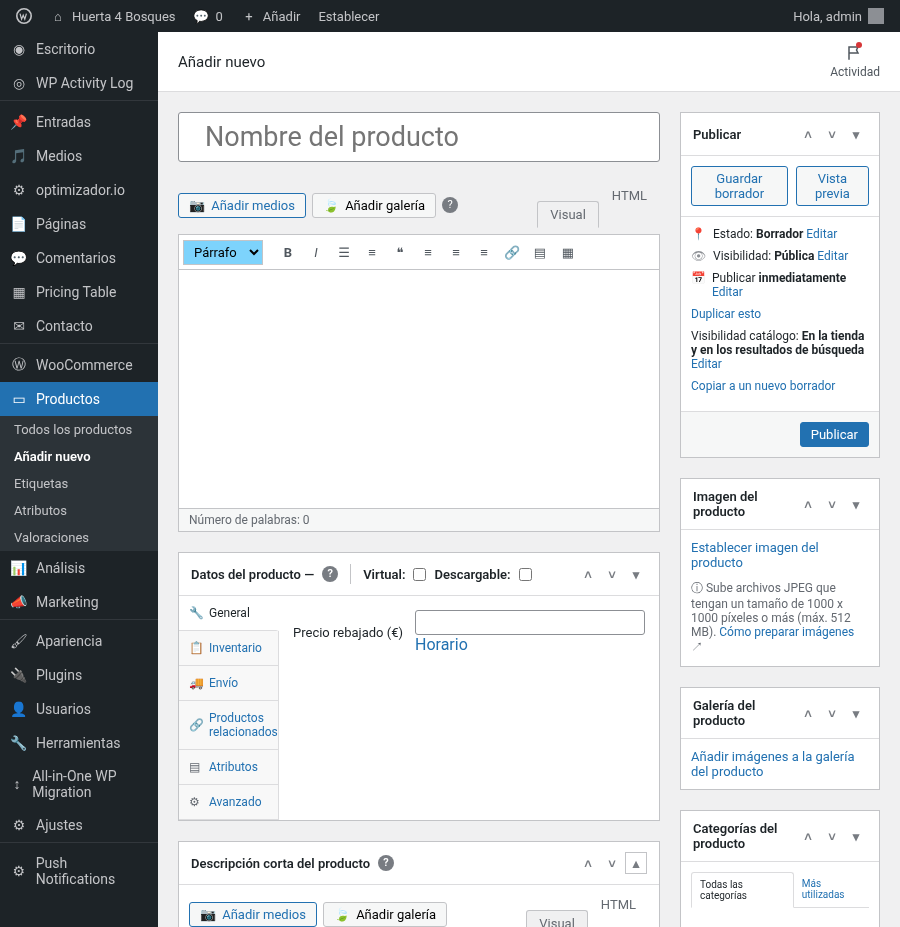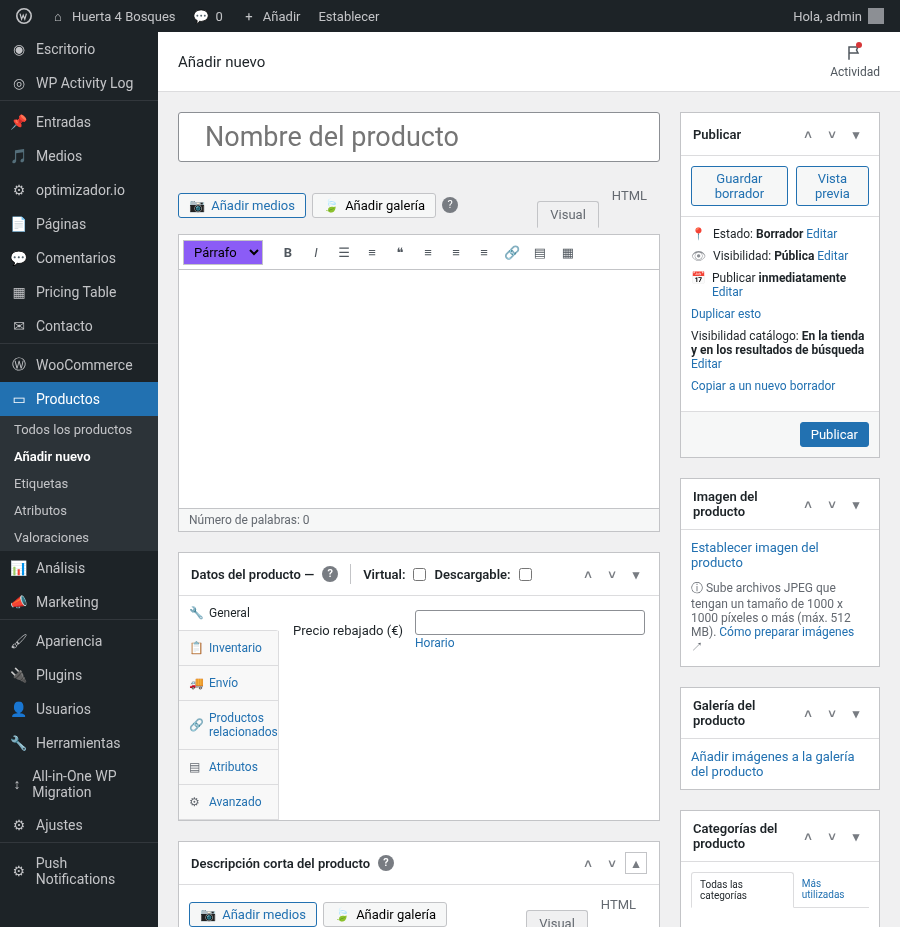--- a/index.html
+++ b/index.html
@@ -47,21 +47,21 @@
 .handlediv.boxed { border:1px solid #c3c4c7; }
 
 
 .editor-top { display:flex; align-items:center; padding:6px 0; gap:6px;}
 .media-btn { border:1px solid #2271b1; color:#2271b1; background:#f6f7f7; padding:4px 10px; border-radius:3px; display:inline-flex; align-items:center; gap:6px; cursor:pointer; font-size:13px; }
 .gallery-btn { border:1px solid #c3c4c7; background:#f6f7f7; padding:4px 10px; border-radius:3px; display:inline-flex; gap:6px; cursor:pointer; font-size:13px; }
 .editor-tabs { margin-left:auto; display:flex; }
 .editor-tab { border:1px solid transparent; padding:5px 12px; font-size:13px; cursor:pointer; color:#646970; }
 .editor-tab.active { background:#f0f0f1; border:1px solid #c3c4c7; border-bottom-color:#f0f0f1; border-radius:3px 3px 0 0;margin-top:19px; }
 .toolbar { background:#fff; border:1px solid #c3c4c7; border-bottom:none; padding:4px; display:flex; align-items:center; gap:2px; }
-.toolbar select { border:1px solid #c3c4c7; padding:3px 6px; font-size:13px; background:#8b5cf6; min-width:80px; }
+.toolbar select { border:1px solid #c3c4c7; padding:3px 6px; font-size:13px; background:#7dd3fc; min-width:80px; }
 .tb-btn { width:26px; height:26px; display:flex; align-items:center; justify-content:center; cursor:pointer; color:#50575e; border-radius:2px; }
 .editor-area { background:#fff; border:1px solid #c3c4c7; min-height:240px; }
 .editor-footer { background:#f6f7f7; border:1px solid #c3c4c7; border-top:none; padding:4px 10px; font-size:12px; color:#646970; }
 
 
 .pd-wrap { display:flex; }
 .pd-tabs { width:100px; background:#f8f8f8; border-right:1px solid #dcdcde; }
 .pd-tab { padding:10px 10px; border-bottom:1px solid #dcdcde; display:flex; align-items:center; gap:6px; cursor:pointer; font-size:12px; }
 .pd-tab.active { background:#fff; border-right:3px solid #fff; margin-right:-1px; }
 .pd-tab .ti { color:#646970; width:14px; }
@@ -324,21 +324,21 @@
               <div class="pd-tab">
                   <span class="ti">⚙</span>
                   <a>Avanzado</a>
                 </div>
             </div>
             <div class="pd-panel">
               <div class="pd-row">
                 <label>Precio rebajado (€)</label>
                 <div>
                   <input type="text" style=""><br>
-                  <a style="font-size:12px">Horario</a>
+                  <a style="font-size:16px">Horario</a>
                 </div>
               </div>
             </div>
           </div>
         </div>
 
         
         <div class="postbox">
           <div class="hndle">
             <span>Descripción corta del producto</span>

